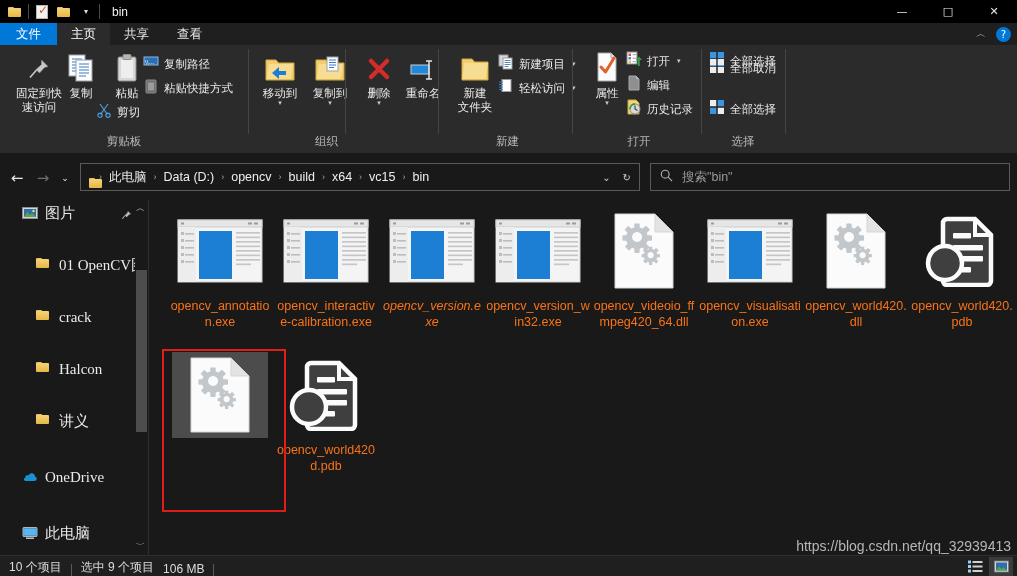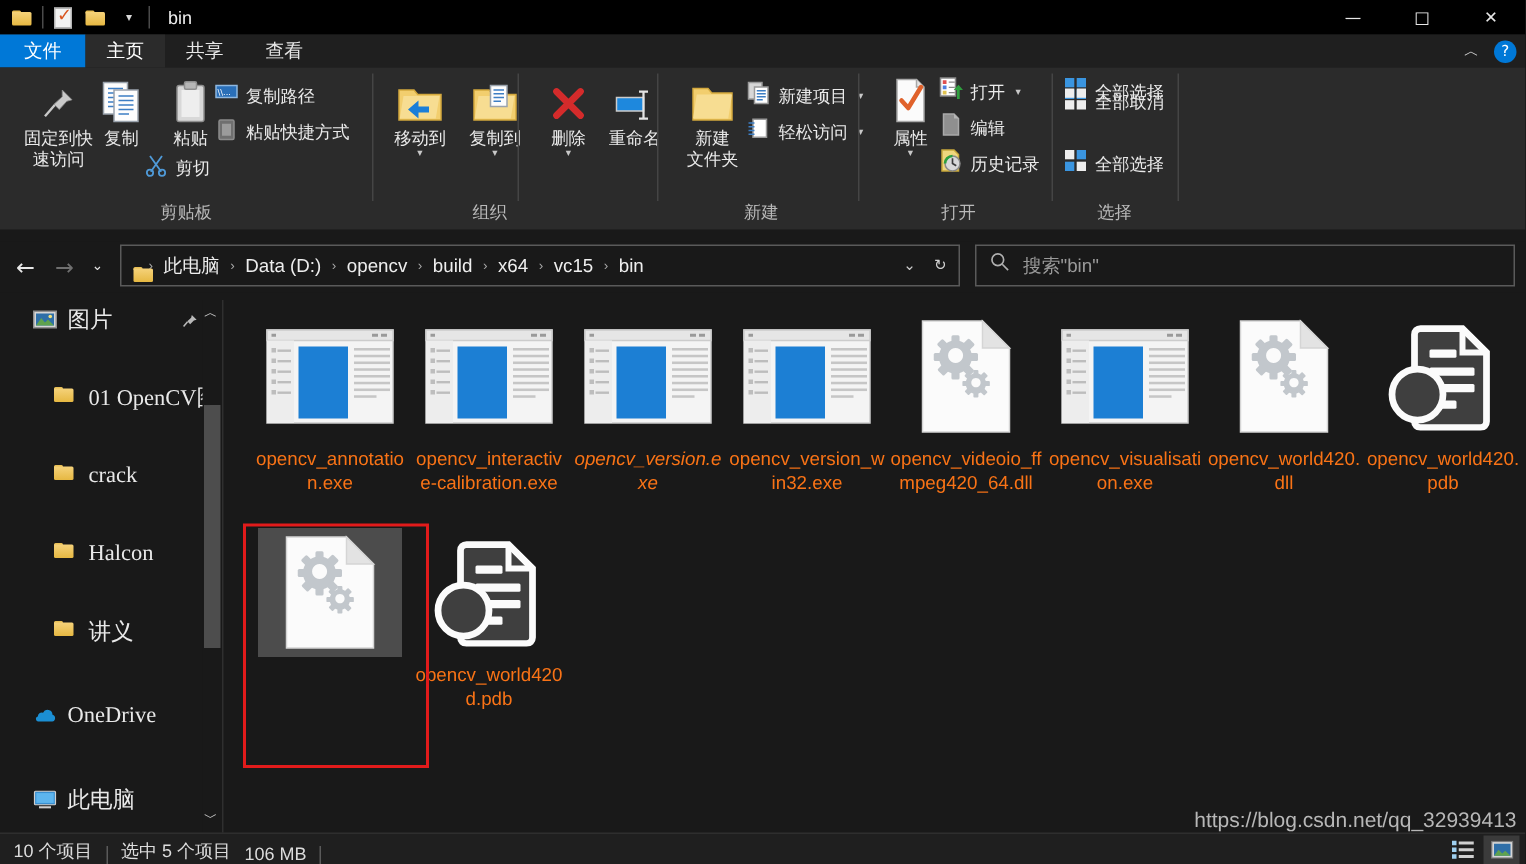--- a/index.html
+++ b/index.html
@@ -969,21 +969,21 @@
 
   </div>
 
   <div class="redbox" style="left:162px; top:349px; width:124px; height:163px;"></div>
 
   <div class="watermark">https://blog.csdn.net/qq_32939413</div>
 
   <div class="statusbar">
     <span class="st-text">10 个项目</span>
     <span class="st-sep"></span>
-    <span class="st-text" style="margin-left:0;">选中 5 个项目</span>
+    <span class="st-text" style="margin-left:0;">选中 9 个项目</span>
     <span class="st-text">106 MB</span>
     <span class="st-sep"></span>
     <span class="viewbtns">
       <span class="viewbtn">
         <svg width="15" height="13" viewBox="0 0 15 13">
           <g fill="#9fd0f0">
               <rect x="0" y="0.5" width="3" height="3"></rect>
               <rect x="0" y="5" width="3" height="3"></rect>
               <rect x="0" y="9.5" width="3" height="3"></rect>
             </g>

